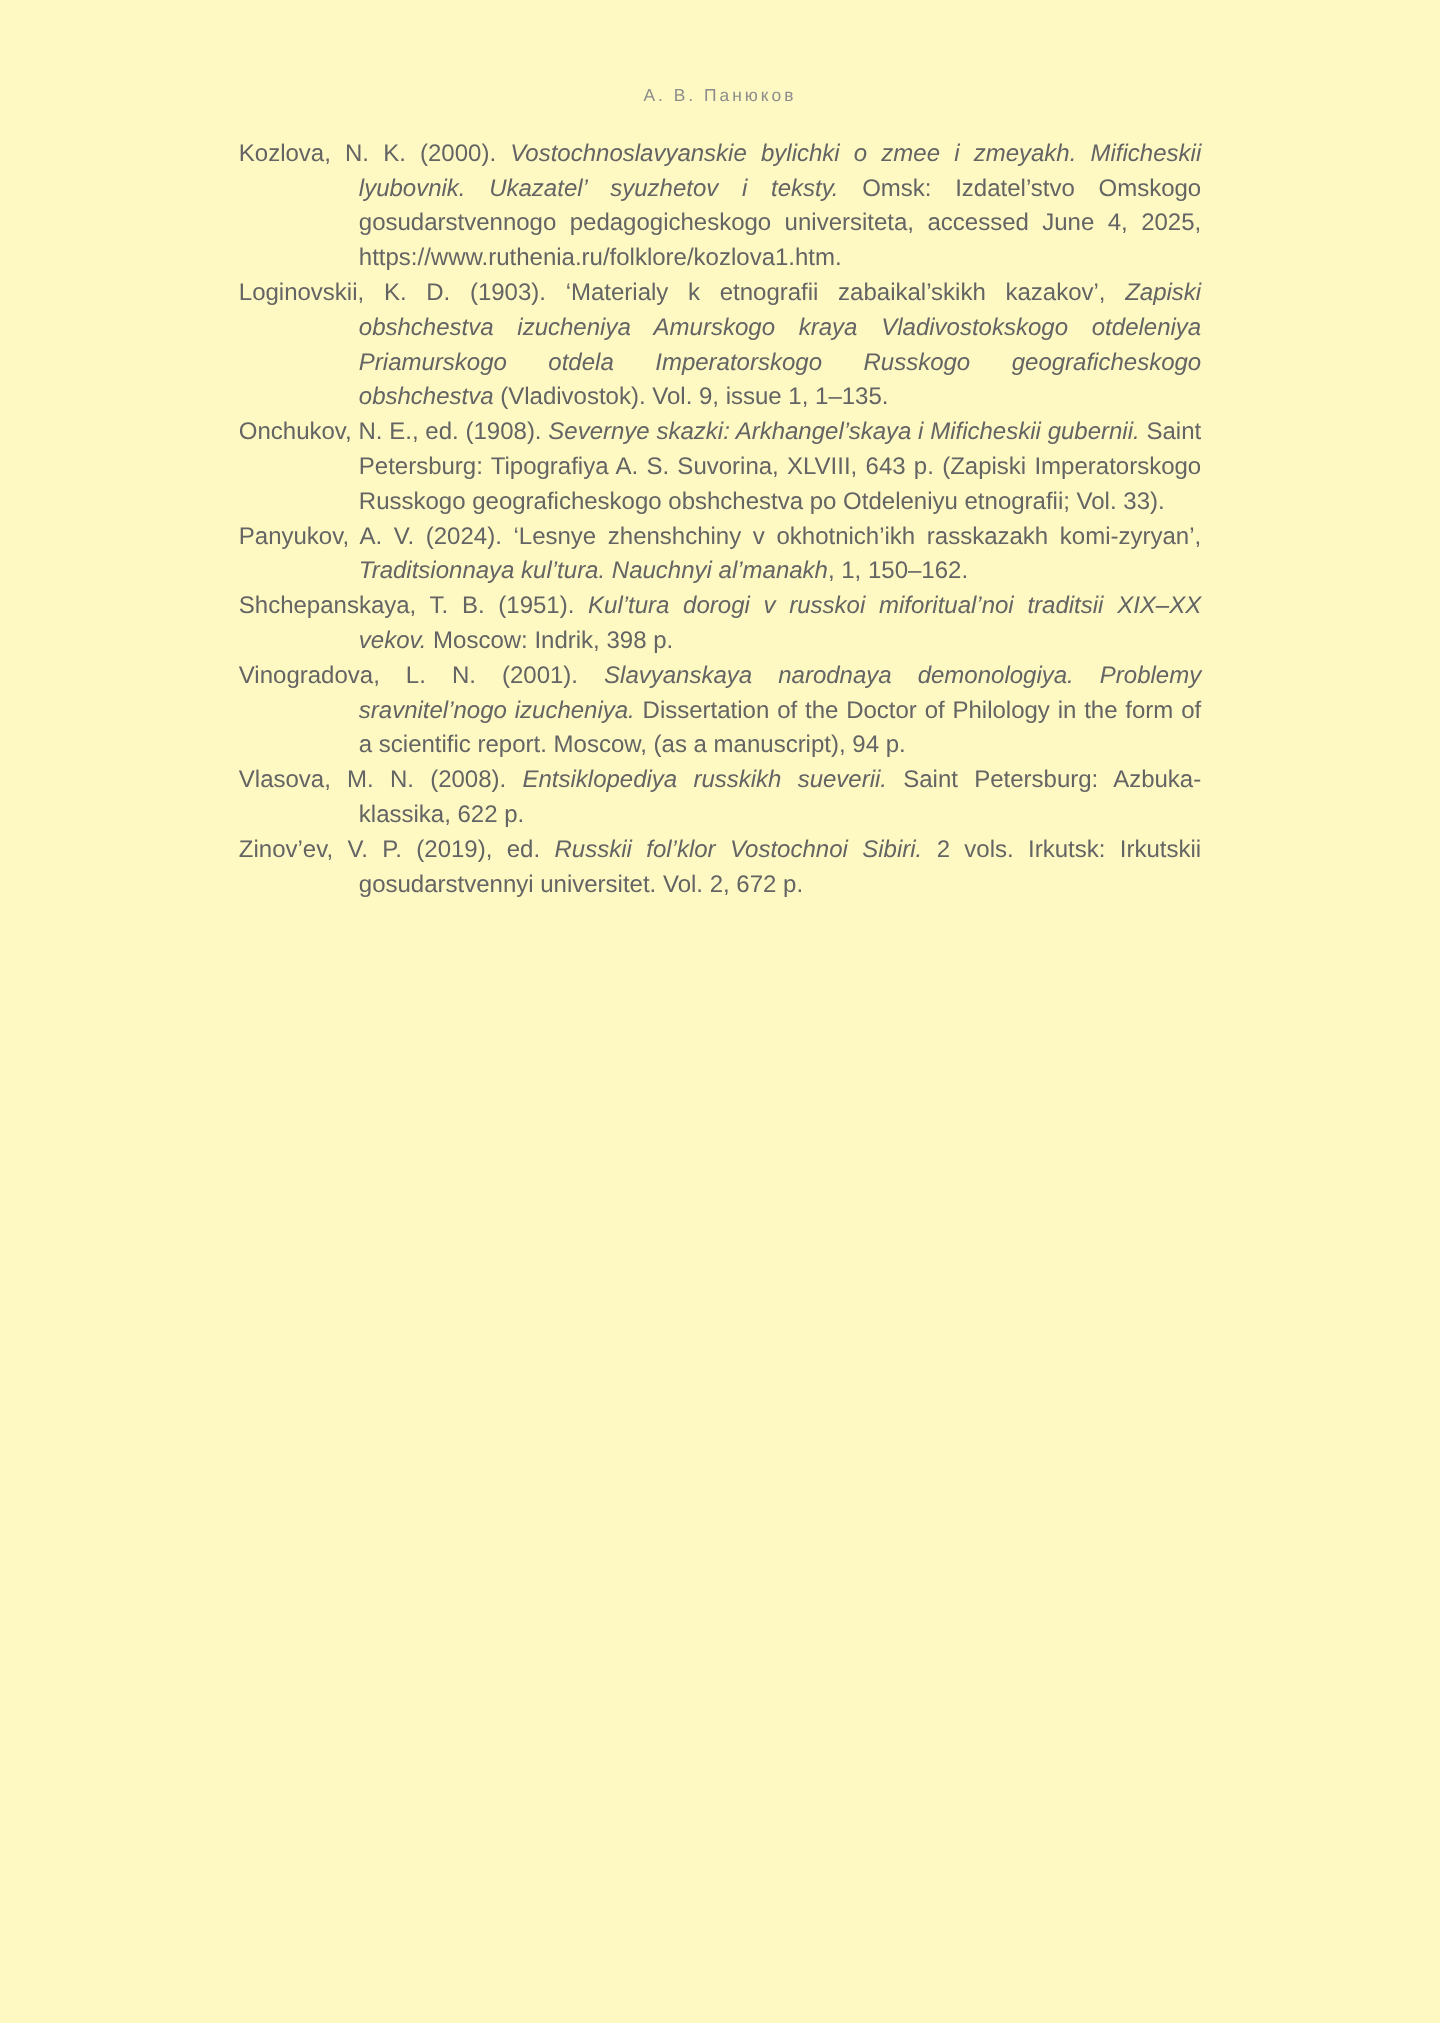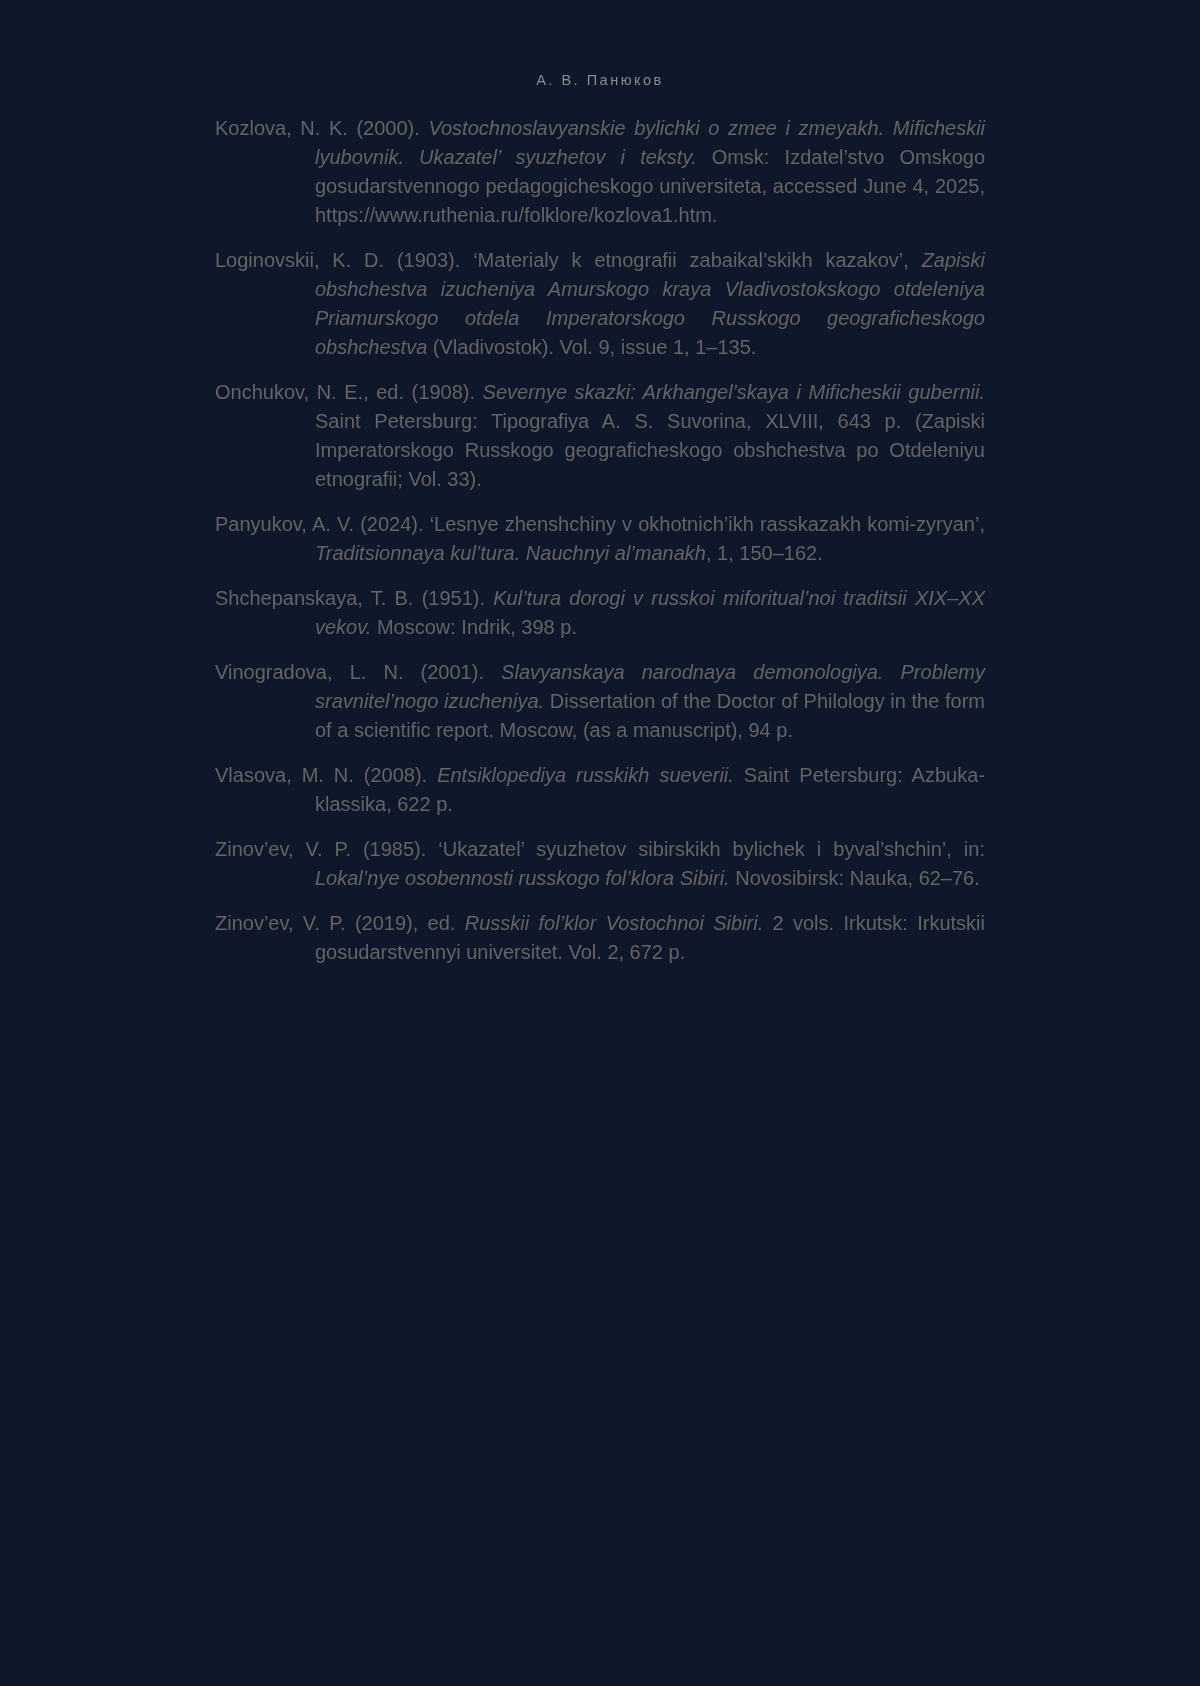--- a/index.html
+++ b/index.html
@@ -4,21 +4,21 @@
 <style>
   html, body {
     margin: 0;
     padding: 0;
     background: #ffffff;
   }
   .page {
     position: relative;
     width: 1200px;
     height: 1686px;
-    background: #0f172a;
+    background: #fef9c3;
     overflow: hidden;
     font-family: "Liberation Sans", "DejaVu Sans", sans-serif;
   }
   .running-header {
     padding-top: 72px;
     text-align: center;
     font-size: 14.5px;
     letter-spacing: 2.5px;
     color: #8c8c8c;
     font-weight: 300;
@@ -27,37 +27,36 @@
     width: 802px;
     margin: 26px auto 0 auto;
     color: #646464;
     font-size: 20px;
     line-height: 29px;
     font-weight: 300;
     text-align: justify;
     text-justify: inter-word;
   }
   .ref {
-    margin: 16px;
+    margin: 0;
     padding-left: 100px;
     text-indent: -100px;
   }
   .ref em {
     font-style: italic;
   }
 </style>
 </head>
 <body>
 
 <div class="page">
   <div class="running-header">А. В. Панюков</div>
   <div class="refs">
       <p class="ref"><span>Kozlova, N. K. (2000). </span><em>Vostochnoslavyanskie bylichki o zmee i zmeyakh. Mificheskii lyubovnik. Ukazatel’ syuzhetov i teksty.</em><span> Omsk: Izdatel’stvo Omskogo gosudarstvennogo pedagogicheskogo universiteta, accessed June 4, 2025, https://www.ruthenia.ru/folklore/kozlova1.htm.</span></p>
       <p class="ref"><span>Loginovskii, K. D. (1903). ‘Materialy k etnografii zabaikal’skikh kazakov’, </span><em>Zapiski obshchestva izucheniya Amurskogo kraya Vladivostokskogo otdeleniya Priamurskogo otdela Imperatorskogo Russkogo geograficheskogo obshchestva</em><span> (Vladivostok). Vol. 9, issue 1, 1–135.</span></p>
       <p class="ref"><span>Onchukov, N. E., ed. (1908). </span><em>Severnye skazki: Arkhangel’skaya i Mificheskii gubernii.</em><span> Saint Petersburg: Tipografiya A. S. Suvorina, XLVIII, 643 p. (Zapiski Imperatorskogo Russkogo geograficheskogo obshchestva po Otdeleniyu etnografii; Vol. 33).</span></p>
       <p class="ref"><span>Panyukov, A. V. (2024). ‘Lesnye zhenshchiny v okhotnich’ikh rasskazakh komi-zyryan’, </span><em>Traditsionnaya kul’tura. Nauchnyi al’manakh</em><span>, 1, 150–162.</span></p>
       <p class="ref"><span>Shchepanskaya, T. B. (1951). </span><em>Kul’tura dorogi v russkoi miforitual’noi traditsii XIX–XX vekov.</em><span> Moscow: Indrik, 398 p.</span></p>
       <p class="ref"><span>Vinogradova, L. N. (2001). </span><em>Slavyanskaya narodnaya demonologiya. Problemy sravnitel’nogo izucheniya.</em><span> Dissertation of the Doctor of Philology in the form of a scientific report. Moscow, (as a manuscript), 94 p.</span></p>
       <p class="ref"><span>Vlasova, M. N. (2008). </span><em>Entsiklopediya russkikh sueverii.</em><span> Saint Petersburg: Azbuka-klassika, 622 p.</span></p>
-      <p class="ref"><span>Zinov’ev, V. P. (1985). ‘Ukazatel’ syuzhetov sibirskikh bylichek i byval’shchin’, in: </span><em>Lokal’nye osobennosti russkogo fol’klora Sibiri.</em><span> Novosibirsk: Nauka, 62–76.</span></p>
       <p class="ref"><span>Zinov’ev, V. P. (2019), ed. </span><em>Russkii fol’klor Vostochnoi Sibiri.</em><span> 2 vols. Irkutsk: Irkutskii gosudarstvennyi universitet. Vol. 2, 672 p.</span></p>
     </div>
 </div>
 
 </body></html>

